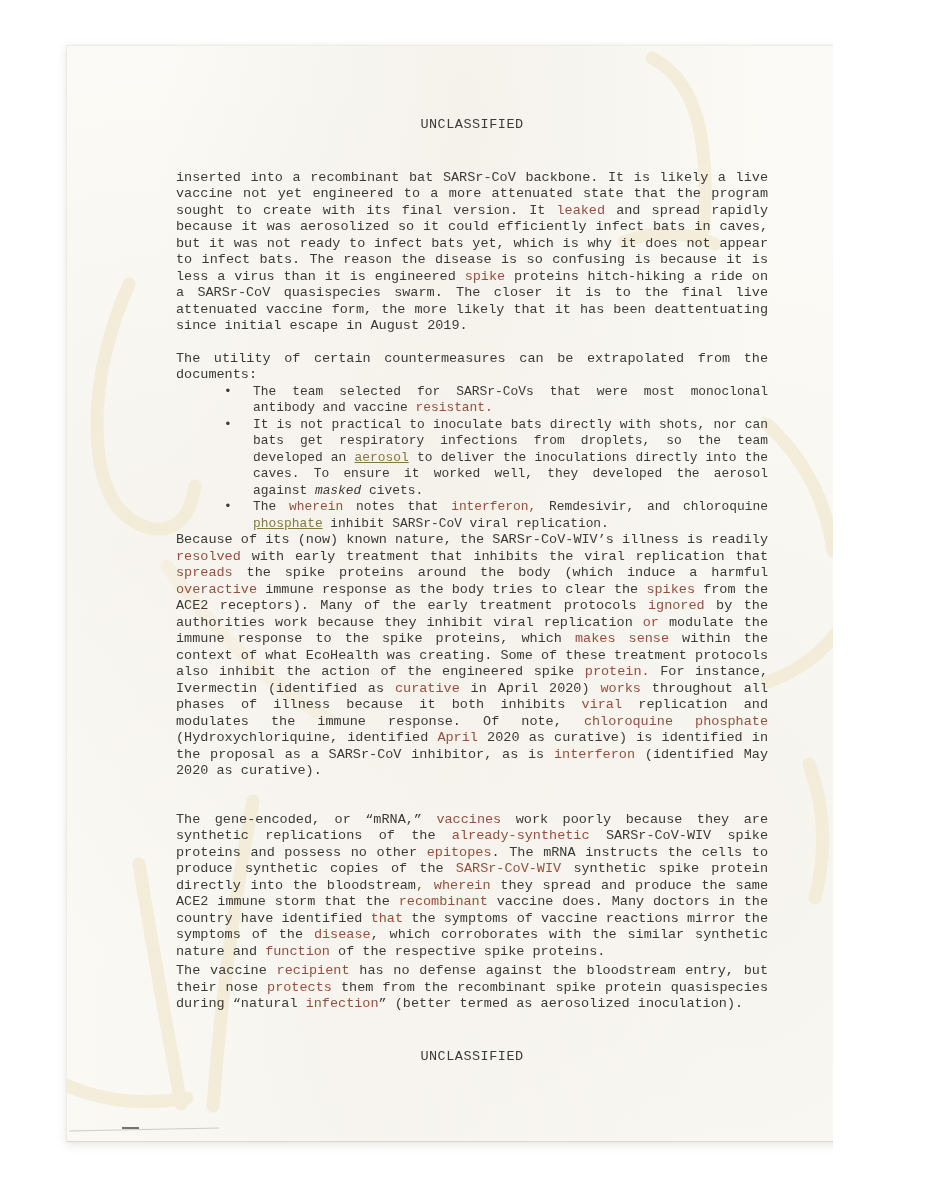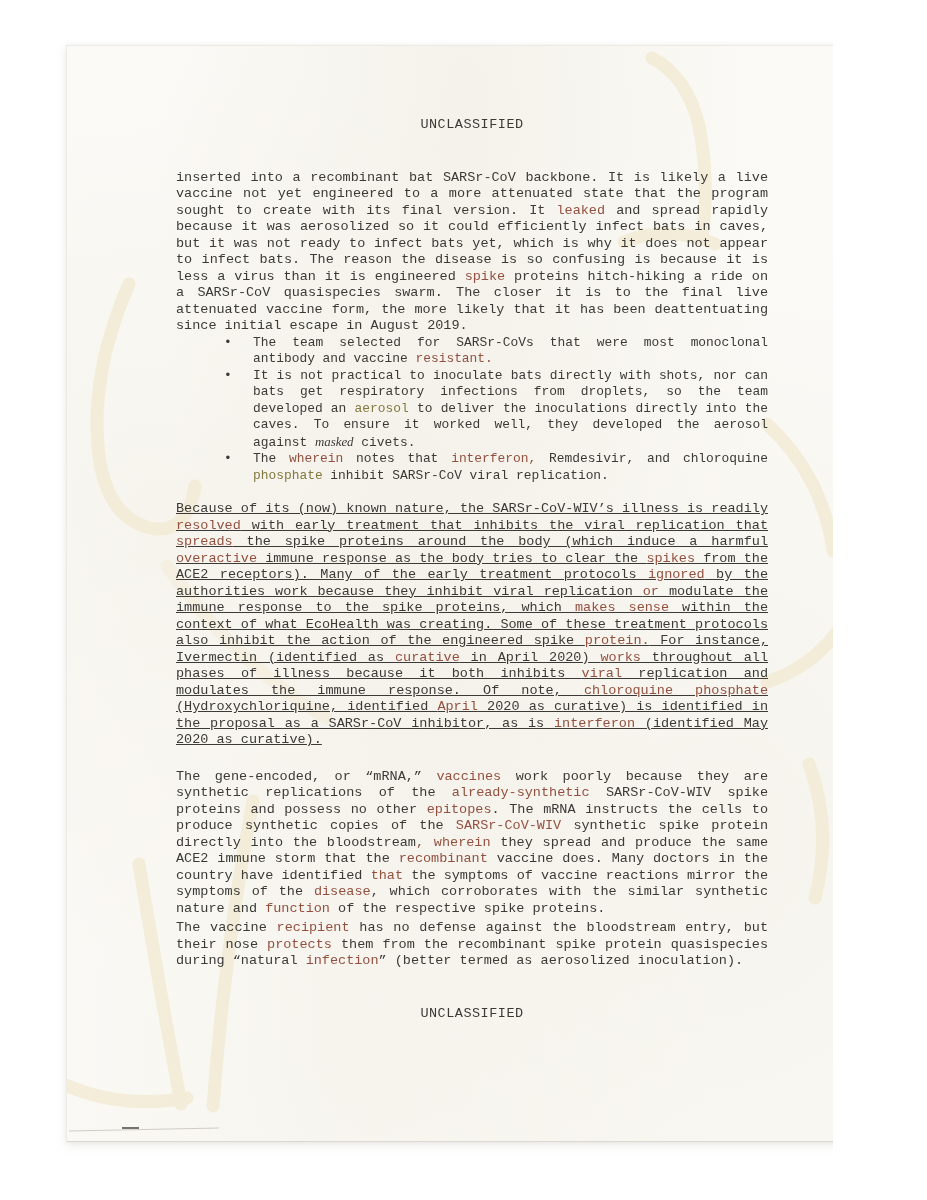--- a/index.html
+++ b/index.html
@@ -30,31 +30,31 @@
     font-size:13.5px;line-height:16.5px;
     color:var(--ink,#3b3a37);
   }
   .doc-header{margin-top:71px;text-align:center;letter-spacing:0.5px;}
   .doc-footer{margin-top:36px;text-align:center;letter-spacing:0.5px;}
 
   .para{margin:0;text-align:justify;}
   .b0{margin-top:36px;}
   .b1{margin-top:16px;}
   .b2{margin-top:2px;}
-  .b3{margin-top:17px;text-decoration:underline;}
-  .b4{margin-top:20px;}
+  .b3{}
+  .b4{margin-top:32px;}
   .b5{margin-top:3px;}
 
   ul.bullets{margin:0;padding:0;list-style:none;font-size:12.9px;}
   ul.bullets li{position:relative;padding-left:77px;text-align:justify;margin:0;}
   ul.bullets .marker{position:absolute;left:48px;top:0;}
 
   .c-red{color:var(--tint_red,#93503f);}
-  .c-olive{color:var(--tint_olive,#83793f);}
-  .c-italic{font-style:italic;font-family:Liberation Serif, serif;}
+  .c-olive{color:var(--tint_olive,#83793f);text-decoration:underline;}
+  .c-italic{font-style:italic;}
 
   .pencil-mark{position:absolute;left:2px;top:1083px;width:150px;border-top:1px solid #cfccc5;transform:rotate(-1.2deg);}
   .pencil-mark2{position:absolute;left:55px;top:1081px;width:17px;border-top:2px solid #75736e;}
 </style>
 </head>
 <body>
 
 <div class="canvas">
   <div class="page">
 
@@ -71,20 +71,21 @@
         <path d="M 788 556 Q 760 616 700 636"></path>
         <path d="M 742 718 Q 766 782 748 852"></path>
       </g>
     </svg>
 
     <div class="column">
       <div class="doc-header">UNCLASSIFIED</div>
 
       <div id="doc-blocks">
           <p class="para b0"><span>inserted into a recombinant bat SARSr-CoV backbone. It is likely a live vaccine not yet engineered to a more attenuated state that the program sought to create with its final version. It </span><span class="c-red">leaked</span><span> and spread rapidly because it was aerosolized so it could efficiently infect bats in caves, but it was not ready to infect bats yet, which is why it does not appear to infect bats. The reason the disease is so confusing is because it is less a virus than it is engineered </span><span class="c-red">spike</span><span> proteins hitch-hiking a ride on a SARSr-CoV quasispecies swarm. The closer it is to the final live attenuated vaccine form, the more likely that it has been deattentuating since initial escape in August 2019.</span></p>
+          <p class="para b1"><span>The utility of certain countermeasures can be extrapolated from the documents:</span></p>
           <ul class="bullets b2">
             <li><span class="marker">•</span><span>The team selected for SARSr-CoVs that were most monoclonal antibody and vaccine </span><span class="c-red">resistant.</span></li>
             <li><span class="marker">•</span><span>It is not practical to inoculate bats directly with shots, nor can bats get respiratory infections from droplets, so the team developed an </span><span class="c-olive">aerosol</span><span> to deliver the inoculations directly into the caves. To ensure it worked well, they developed the aerosol against </span><span class="c-italic">masked</span><span> civets.</span></li>
             <li><span class="marker">•</span><span>The </span><span class="c-red">wherein</span><span> notes that </span><span class="c-red">interferon,</span><span> Remdesivir, and chloroquine </span><span class="c-olive">phosphate</span><span> inhibit SARSr-CoV viral replication.</span></li>
           </ul>
           <p class="para b3"><span>Because of its (now) known nature, the SARSr-CoV-WIV’s illness is readily </span><span class="c-red">resolved</span><span> with early treatment that inhibits the viral replication that </span><span class="c-red">spreads</span><span> the spike proteins around the body (which induce a harmful </span><span class="c-red">overactive</span><span> immune response as the body tries to clear the </span><span class="c-red">spikes</span><span> from the ACE2 receptors).  Many of the early treatment protocols </span><span class="c-red">ignored</span><span> by the authorities work because they inhibit viral replication </span><span class="c-red">or</span><span> modulate the immune response to the spike proteins, which </span><span class="c-red">makes sense</span><span> within the context of what EcoHealth was creating. Some of these treatment protocols also inhibit the action of the engineered spike </span><span class="c-red">protein.</span><span> For instance, Ivermectin (identified as </span><span class="c-red">curative</span><span> in April 2020) </span><span class="c-red">works</span><span> throughout all phases of illness because it both inhibits </span><span class="c-red">viral</span><span> replication and modulates the immune response. Of note, </span><span class="c-red">chloroquine phosphate</span><span> (Hydroxychloriquine, identified </span><span class="c-red">April</span><span> 2020 as curative) is identified in the proposal as a SARSr-CoV inhibitor, as is </span><span class="c-red">interferon</span><span> (identified May 2020 as curative).</span></p>
           <p class="para b4"><span>The gene-encoded, or “mRNA,” </span><span class="c-red">vaccines</span><span> work poorly because they are synthetic replications of the </span><span class="c-red">already-synthetic</span><span> SARSr-CoV-WIV spike proteins and possess no other </span><span class="c-red">epitopes</span><span>. The mRNA instructs the cells to produce synthetic copies of the </span><span class="c-red">SARSr-CoV-WIV</span><span> synthetic spike protein directly into the bloodstream</span><span class="c-red">, wherein</span><span> they spread and produce the same ACE2 immune storm that the </span><span class="c-red">recombinant</span><span> vaccine does. Many doctors in the country have identified </span><span class="c-red">that</span><span> the symptoms of vaccine reactions mirror the symptoms of the </span><span class="c-red">disease</span><span>, which corroborates with the similar synthetic nature and </span><span class="c-red">function</span><span> of the respective spike proteins.</span></p>
           <p class="para b5"><span>The vaccine </span><span class="c-red">recipient</span><span> has no defense against the bloodstream entry, but their nose </span><span class="c-red">protects</span><span> them from the recombinant spike protein quasispecies during “natural </span><span class="c-red">infection</span><span>” (better termed as aerosolized inoculation).</span></p>
         </div>
 

